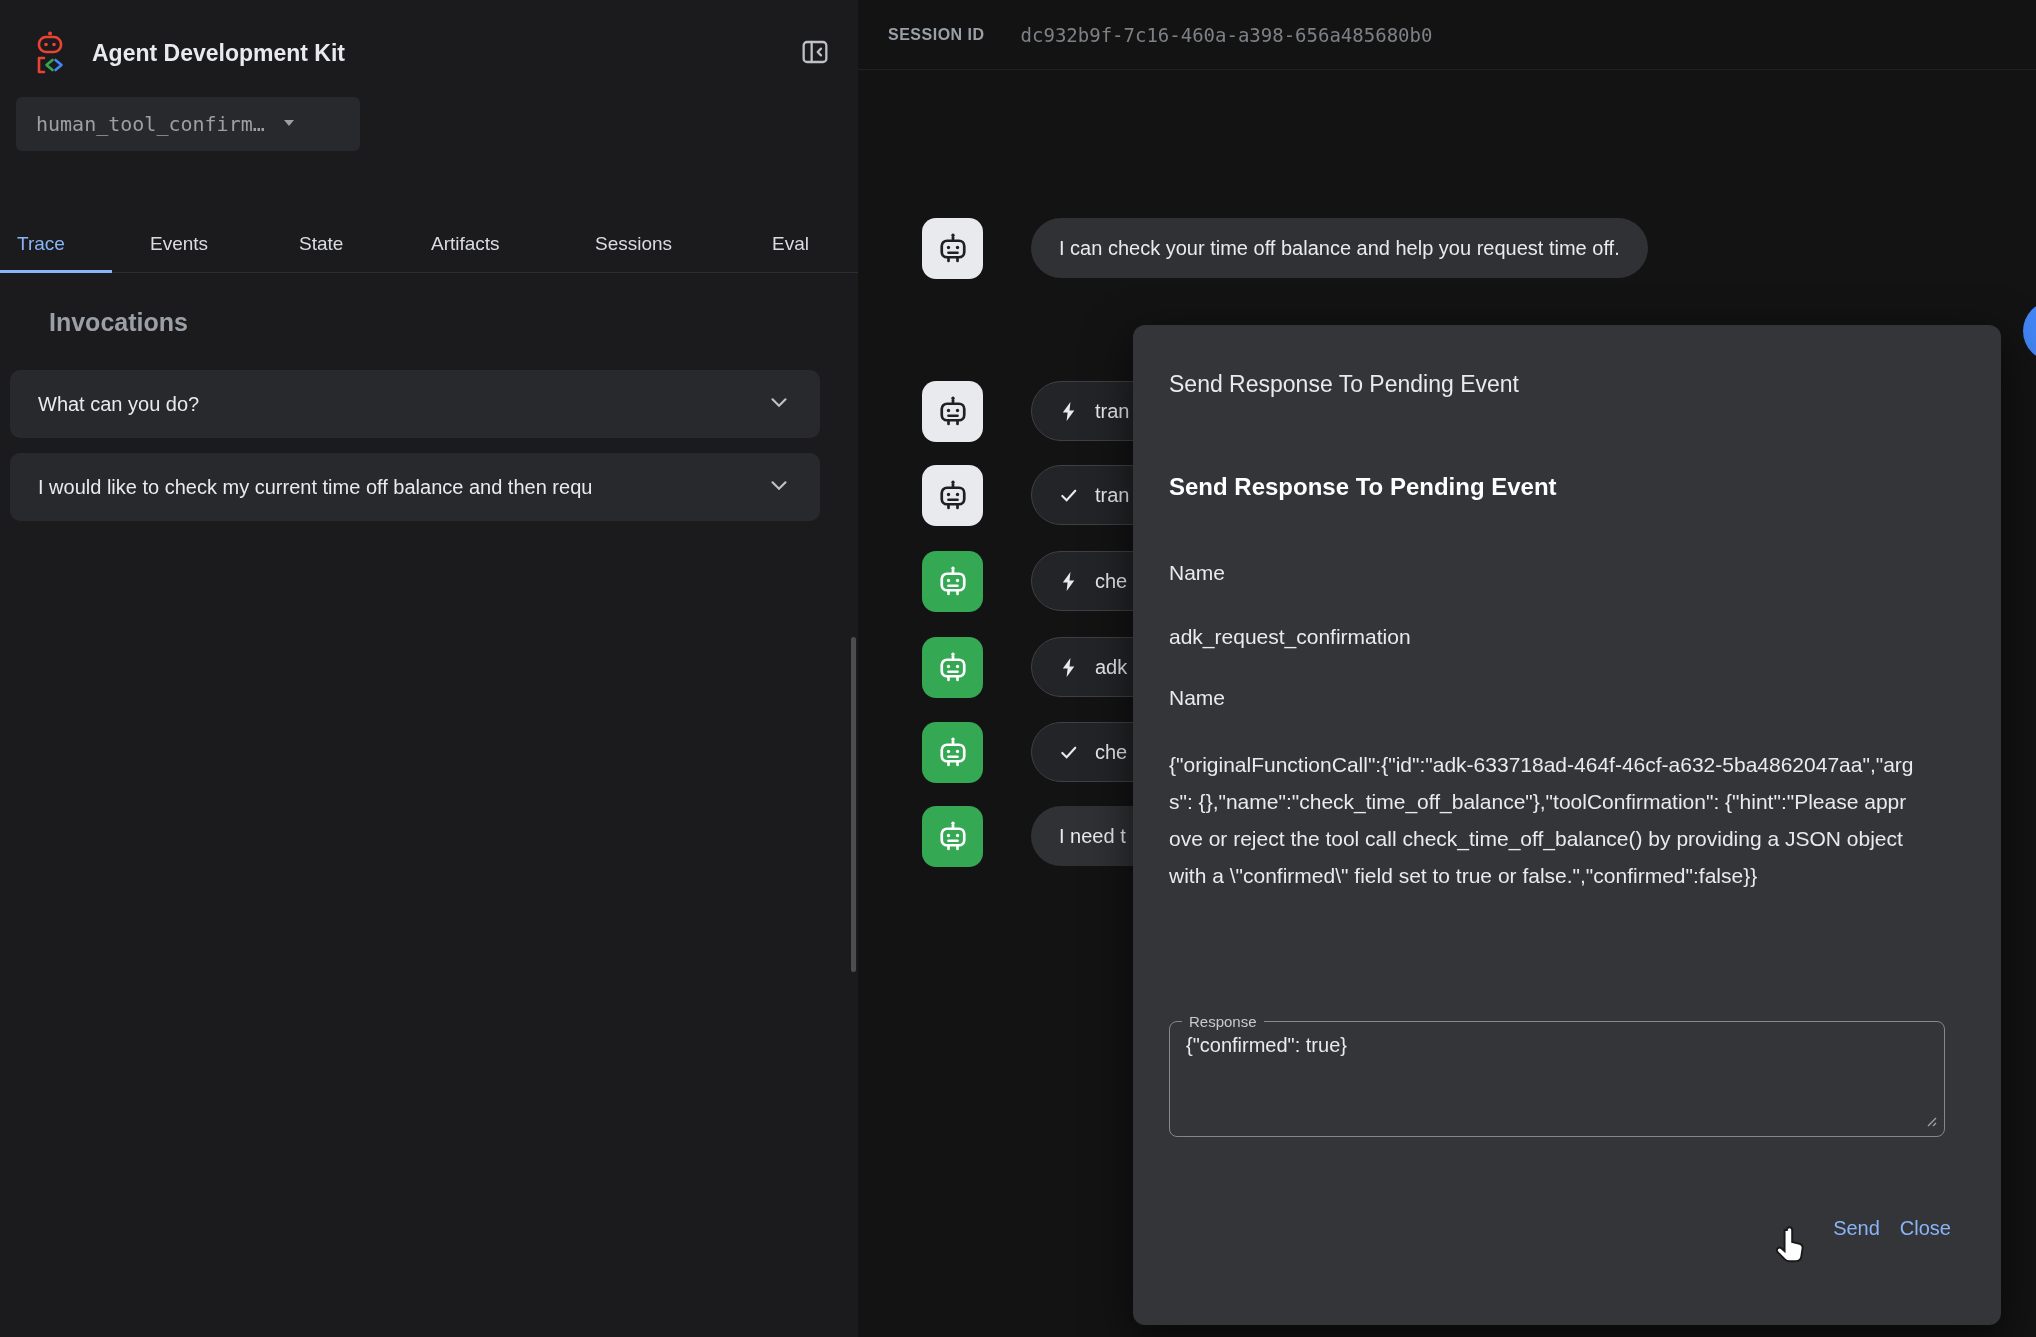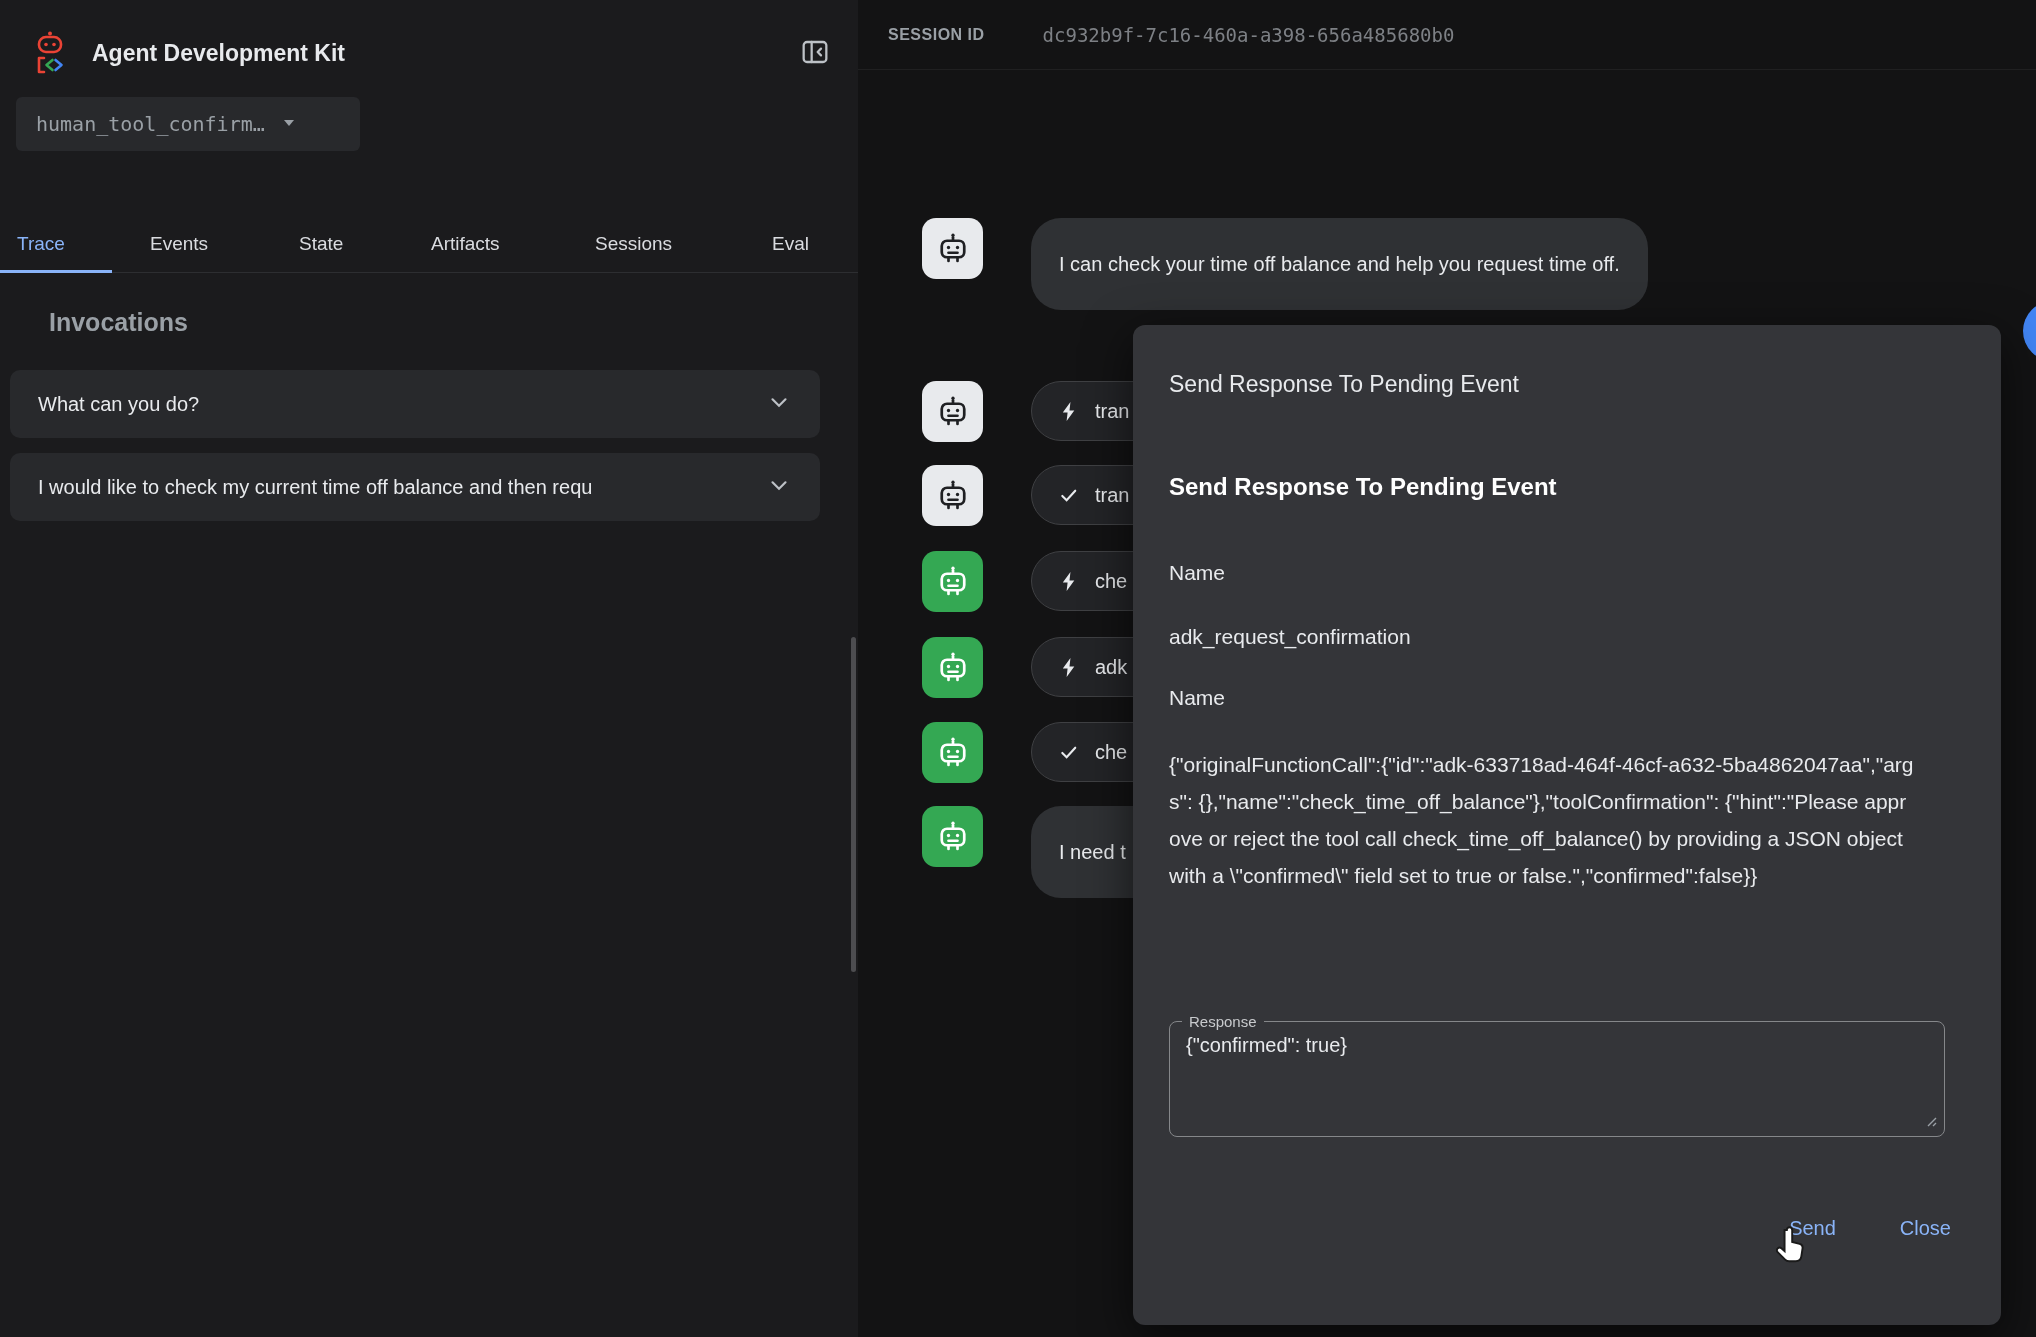--- a/index.html
+++ b/index.html
@@ -41,29 +41,29 @@
 
   .sb-scrollbar{position:absolute;left:851px;top:637px;width:5px;height:335px;
                 background:#4d4d50;border-radius:3px;}
 
   
   .main{position:absolute;left:858px;top:0;width:1178px;height:1337px;background:#131314;}
   .session-header{position:absolute;top:0;left:0;width:100%;height:70px;display:flex;
                   align-items:center;padding-left:30px;box-sizing:border-box;
                   border-bottom:1px solid rgba(255,255,255,0.06);gap:36px;}
   .session-label{font-size:16px;font-weight:700;letter-spacing:.5px;color:#9aa0a6;}
-  .session-id{margin-left:22px;font-family:"DejaVu Sans Mono",monospace;font-size:19px;color:#7d8085;}
+  .session-id{margin-left:0;font-family:"DejaVu Sans Mono",monospace;font-size:19px;color:#7d8085;}
 
   .avatar{position:absolute;left:64px;width:61px;height:61px;border-radius:14px;
           display:flex;align-items:center;justify-content:center;}
   .avatar.gray{background:#e8eaed;color:#1f2023;}
   .avatar.green{background:#34a853;color:#fff;}
 
   .bubble{position:absolute;left:173px;height:60px;background:#2f3134;border-radius:30px;
-          display:flex;align-items:center;padding:16px 28px;font-size:20px;color:#e8eaed;
+          display:flex;align-items:center;padding:0 28px;font-size:20px;color:#e8eaed;
           white-space:nowrap;overflow:hidden;}
   .chip{position:absolute;left:173px;height:60px;width:330px;background:#232427;
         border:1px solid #3f4043;border-radius:30px;display:flex;align-items:center;
         gap:14px;padding:0 26px;box-sizing:border-box;font-size:20px;font-weight:500;
         color:#e8eaed;white-space:nowrap;overflow:hidden;cursor:pointer;}
   .chip svg{flex:0 0 auto;}
 
   
   .dialog{position:absolute;left:1133px;top:325px;width:868px;height:1000px;
           background:#343539;border-radius:12px;z-index:5;
@@ -76,21 +76,21 @@
   .dlg-args-json{position:absolute;left:36px;top:421px;width:748px;font-size:21px;
                  line-height:37px;color:#e8eaed;word-break:break-all;}
   .response-field{position:absolute;left:36px;top:688px;width:776px;height:124px;
                   margin:0;border:1px solid #85878a;border-radius:8px;box-sizing:border-box;
                   padding:0;}
   .response-field legend{font-size:15px;color:#c8cacd;padding:0 7px;margin-left:12px;}
   .response-input{display:block;width:740px;height:72px;margin:2px 14px 0;background:transparent;
                   border:none;outline:none;resize:none;color:#e8eaed;font-size:20px;
                   font-family:"Liberation Sans",sans-serif;}
   .resize-handle{position:absolute;right:6px;bottom:4px;cursor:nwse-resize;}
-  .dialog-actions{position:absolute;top:880px;right:40px;display:flex;gap:44px;}
+  .dialog-actions{position:absolute;top:880px;right:40px;display:flex;}
   .text-btn{background:none;border:none;color:#8ab4f8;font-size:20px;font-weight:500;
             padding:12px 10px;border-radius:6px;cursor:pointer;
             font-family:"Liberation Sans",sans-serif;}
 
   .fab{position:absolute;left:2023px;top:301px;width:60px;height:60px;border-radius:50%;
        background:#4285f4;z-index:4;border:none;cursor:pointer;}
   .cursor{position:absolute;left:1772px;top:1226px;z-index:20;pointer-events:none;}
 </style>
 </head>
 <body>

